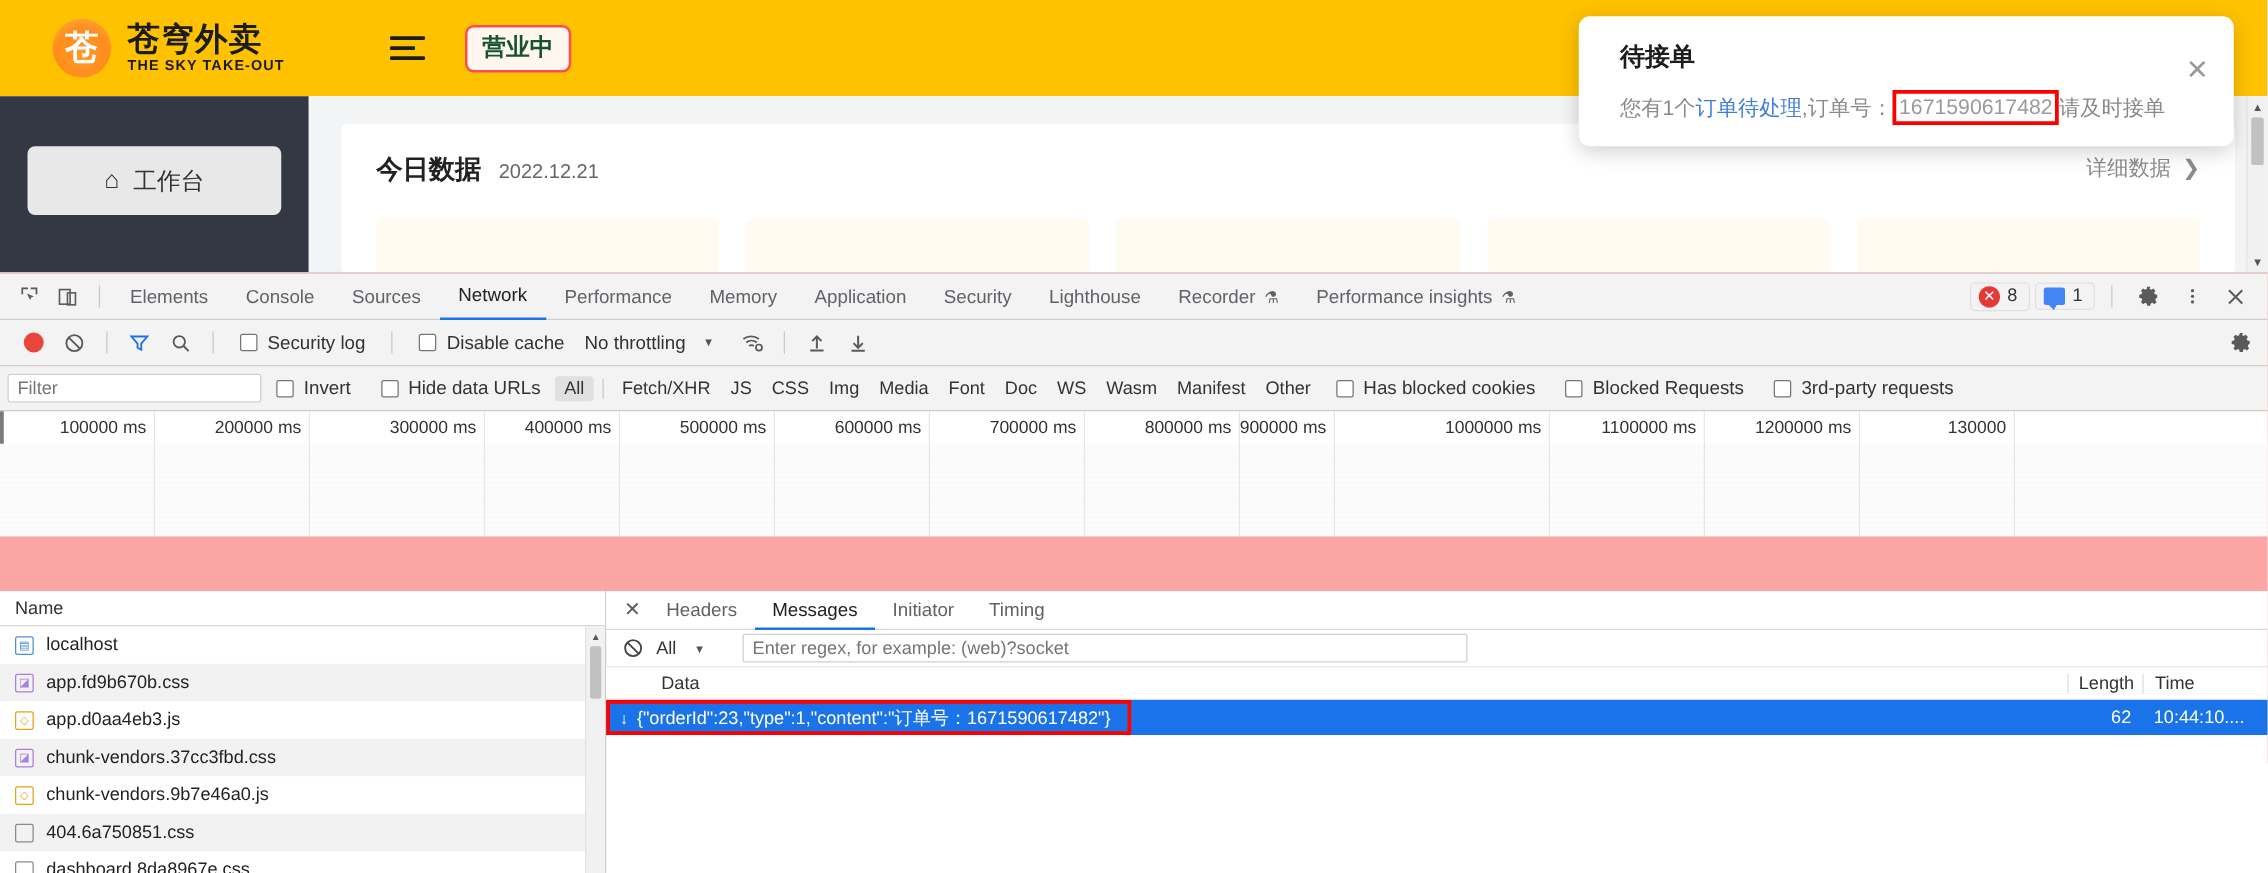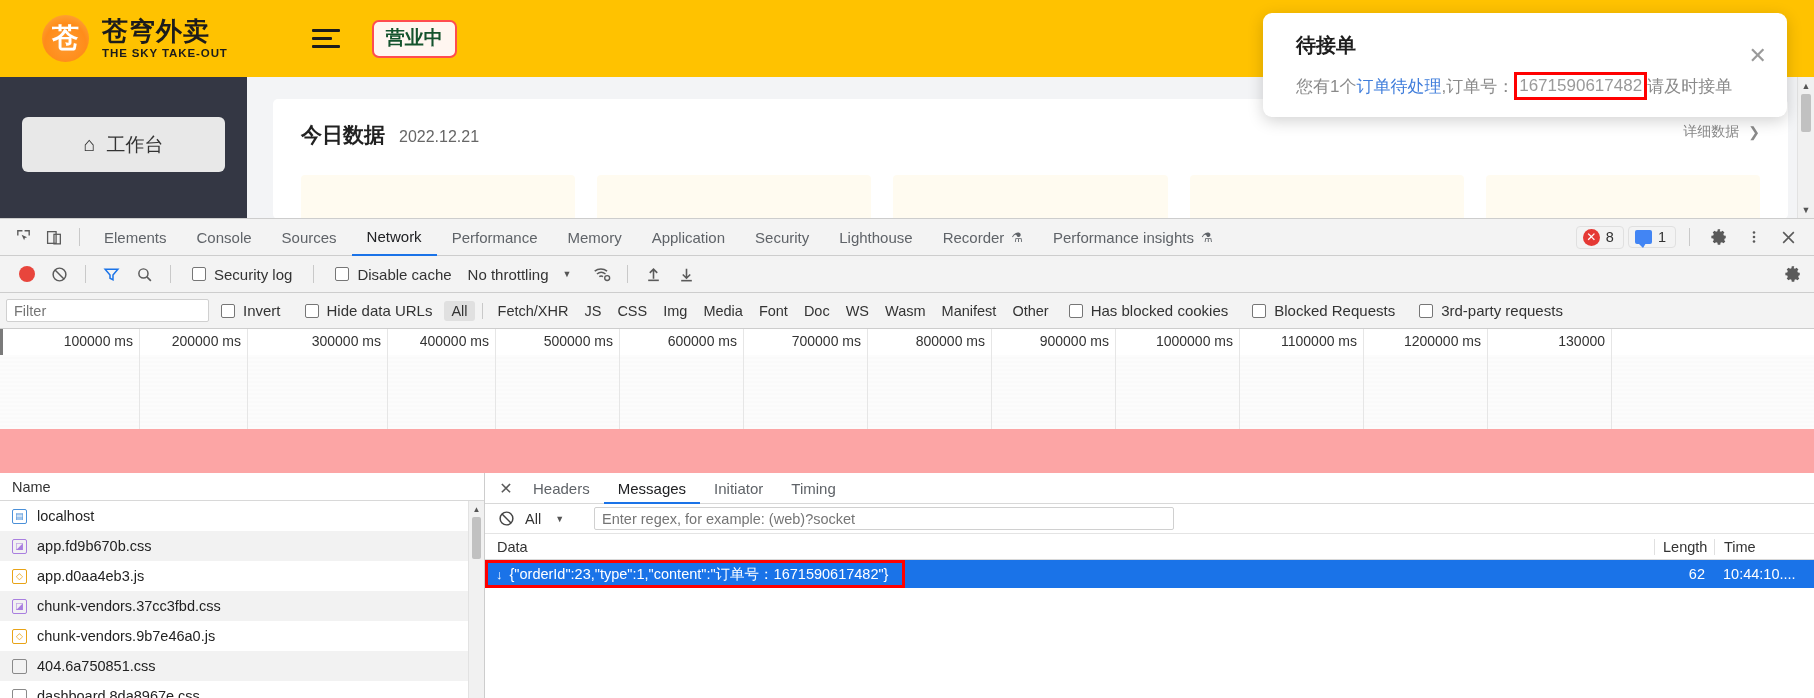--- a/index.html
+++ b/index.html
@@ -56,21 +56,21 @@
   .app-main { flex: 1; background: #f3f4f6; padding: 22px 26px 0 26px; }
   .card {
     background: #fff; border-radius: 5px; height: 120px;
     padding: 22px 28px 0 28px; position: relative;
   }
   .card-head { display: flex; align-items: baseline; }
   .card-title { font-size: 21px; font-weight: bold; color: #222; }
   .card-date { font-size: 16px; color: #666; margin-left: 14px; }
   .card-link {
     position: absolute; right: 28px; top: 24px;
-    font-size: 14px; color: #8a8a8a; display: flex; align-items: center; gap: 9px;
+    font-size: 17px; color: #8a8a8a; display: flex; align-items: center; gap: 9px;
   }
   .stat-row { display: flex; gap: 22px; margin-top: 26px; }
   .stat-box { flex: 1; height: 60px; background: #fffbf0; border-radius: 4px; }
 
   .app-scroll { position: absolute; right: 0; top: 77px; width: 17px; height: 141px; background: #f1f1f1; border-left: 1px solid #e2e2e2; }
   .app-scroll .arr { height: 17px; display: flex; align-items: center; justify-content: center; font-size: 9px; color: #555; background: #f1f1f1; }
   .app-scroll .thumb { margin: 0 3px; height: 38px; background: #c1c1c1; border-radius: 2px; }
 
   
   .notify {
@@ -181,21 +181,21 @@
   .clear-ico { width: 26px; height: 26px; display: flex; align-items: center; justify-content: center; color: #444; cursor: pointer; }
   .det-sel { font-size: 14.5px; color: #333; padding-left: 6px; }
   .det-regex {
     margin-left: 16px; width: 580px; height: 23px; background: #fff;
     border: 1px solid #d0d0d0; border-radius: 2px;
     padding: 0 7px; font-size: 14.5px; color: #888;
     font-family: "Liberation Sans", sans-serif;
   }
 
   .msg-head { height: 26px; border-bottom: 1px solid #d8d8d8; display: flex; align-items: center; font-size: 14.5px; color: #333; background: #fff; }
-  .mh-data { flex: 1; padding-left: 12px; }
+  .mh-data { flex: 1; padding-left: 12px; margin-left: 32px; }
   .mh-len { width: 60px; padding-left: 8px; border-left: 1px solid #e0e0e0; }
   .mh-time { width: 100px; padding-left: 9px; border-left: 1px solid #e0e0e0; }
 
   .msg-row { height: 28px; display: flex; align-items: center; background: #1a73e8; color: #fff; font-size: 14.5px; position: relative; }
   .mr-data { flex: 1; padding-left: 11px; display: flex; align-items: center; gap: 7px; }
   .mr-len { width: 60px; text-align: right; padding-right: 9px; }
   .mr-time { width: 100px; padding-left: 9px; }
   .msg-highlight {
     position: absolute; left: 0; top: 0; width: 420px; height: 28px;
     border: 3px solid #ff0000; pointer-events: none;
@@ -449,21 +449,21 @@
     </div>
     <div class="cb">
       <span class="box"></span>
       <span>3rd-party requests</span>
     </div>
   </div>
 
   <div class="dt-timeline">
     <div class="tl-hatch"></div>
     <div class="tl-bar"></div>
-    <div class="tl-tick" style="left:16px;width:124px;">
+    <div class="tl-tick" style="left:0;width:124px;">
         <span class="tl-label">100000 ms</span>
       </div>
     <div class="tl-tick" style="left:124px;width:124px;">
         <span class="tl-label">200000 ms</span>
       </div>
     <div class="tl-tick" style="left:264px;width:124px;">
         <span class="tl-label">300000 ms</span>
       </div>
     <div class="tl-tick" style="left:372px;width:124px;">
         <span class="tl-label">400000 ms</span>
@@ -473,21 +473,21 @@
       </div>
     <div class="tl-tick" style="left:620px;width:124px;">
         <span class="tl-label">600000 ms</span>
       </div>
     <div class="tl-tick" style="left:744px;width:124px;">
         <span class="tl-label">700000 ms</span>
       </div>
     <div class="tl-tick" style="left:868px;width:124px;">
         <span class="tl-label">800000 ms</span>
       </div>
-    <div class="tl-tick" style="left:992px;width:124px;">
+    <div class="tl-tick" style="left:944px;width:124px;">
         <span class="tl-label">900000 ms</span>
       </div>
     <div class="tl-tick" style="left:1116px;width:124px;">
         <span class="tl-label">1000000 ms</span>
       </div>
     <div class="tl-tick" style="left:1240px;width:124px;">
         <span class="tl-label">1100000 ms</span>
       </div>
     <div class="tl-tick" style="left:1364px;width:124px;">
         <span class="tl-label">1200000 ms</span>

